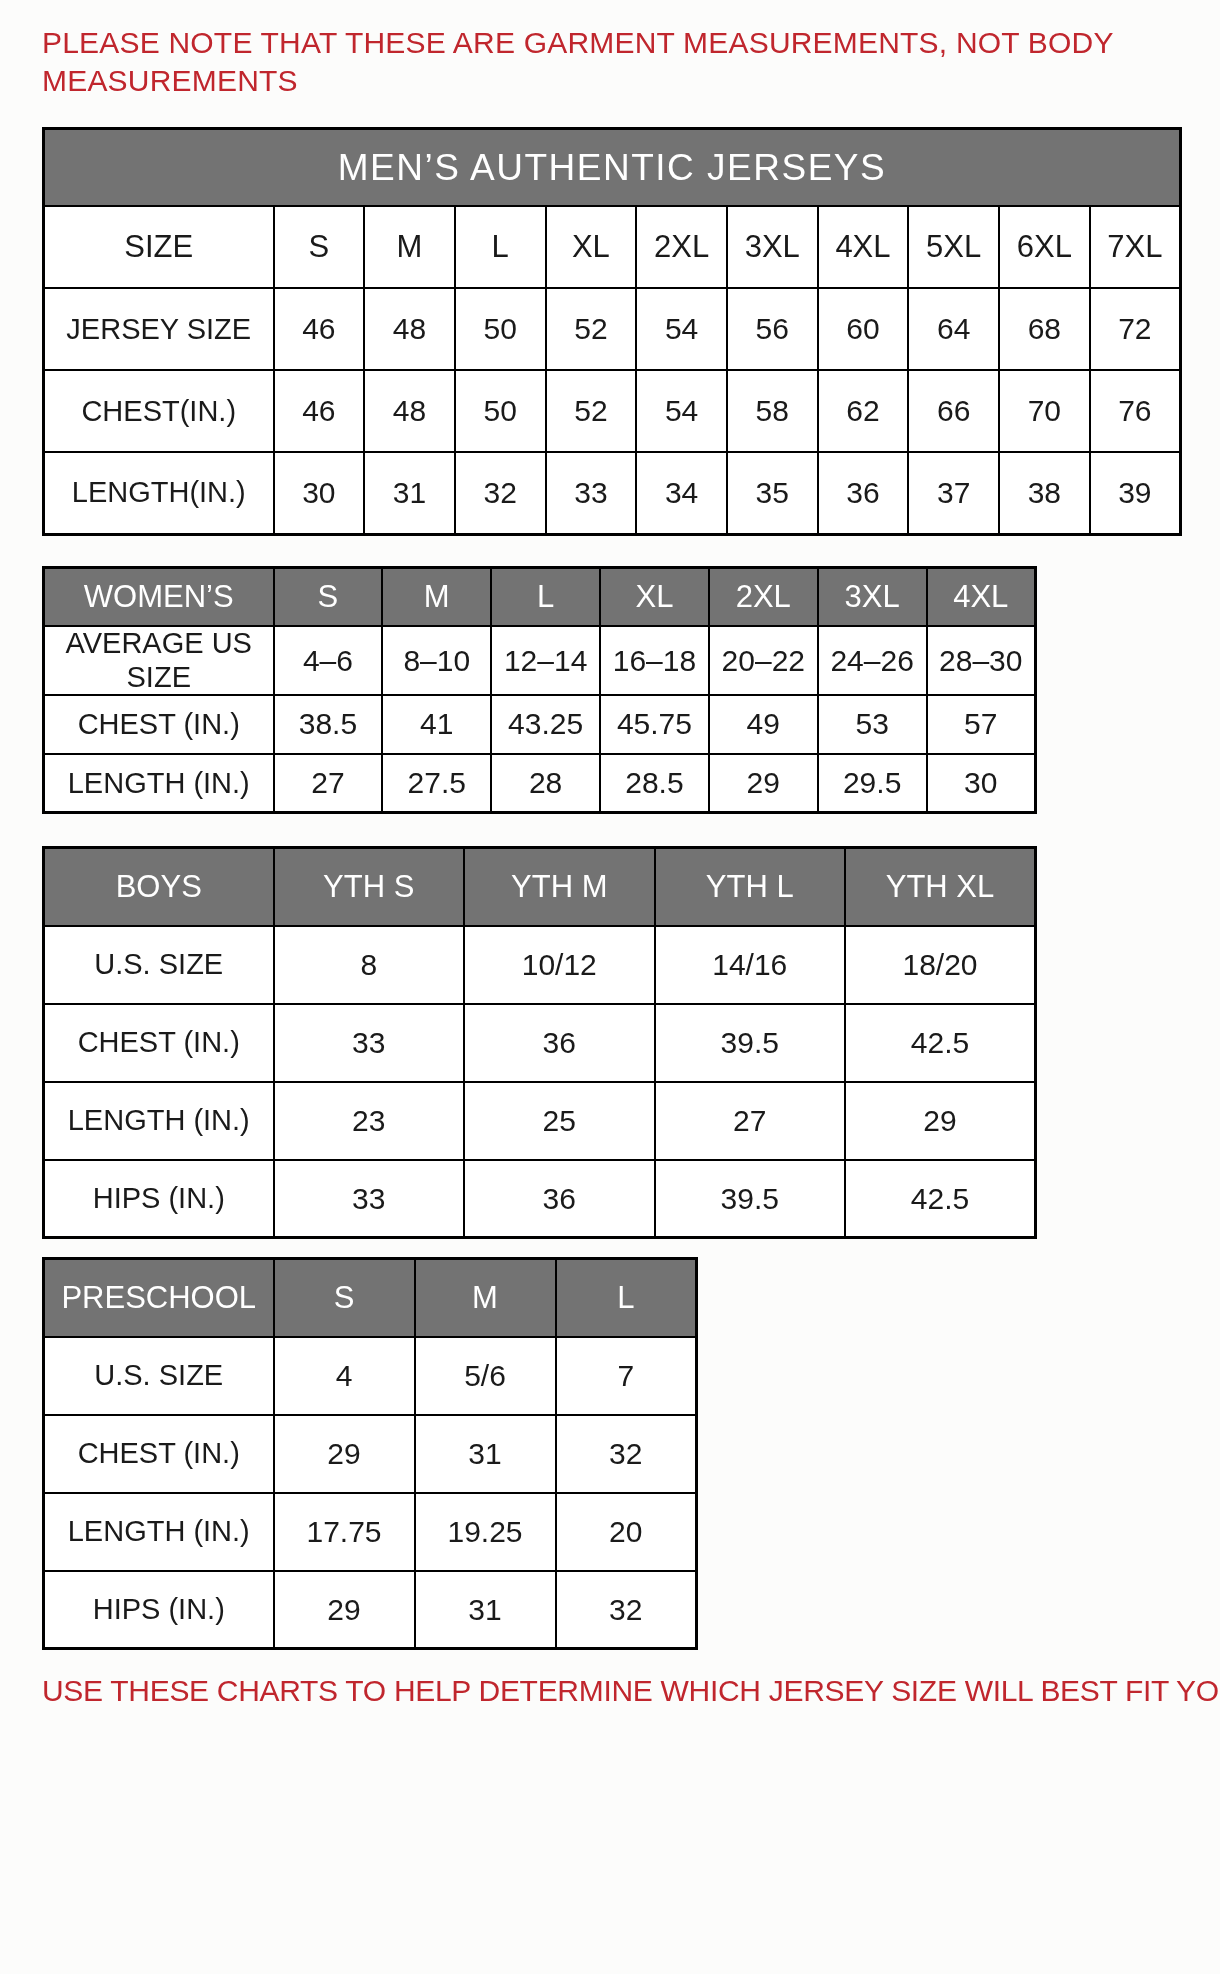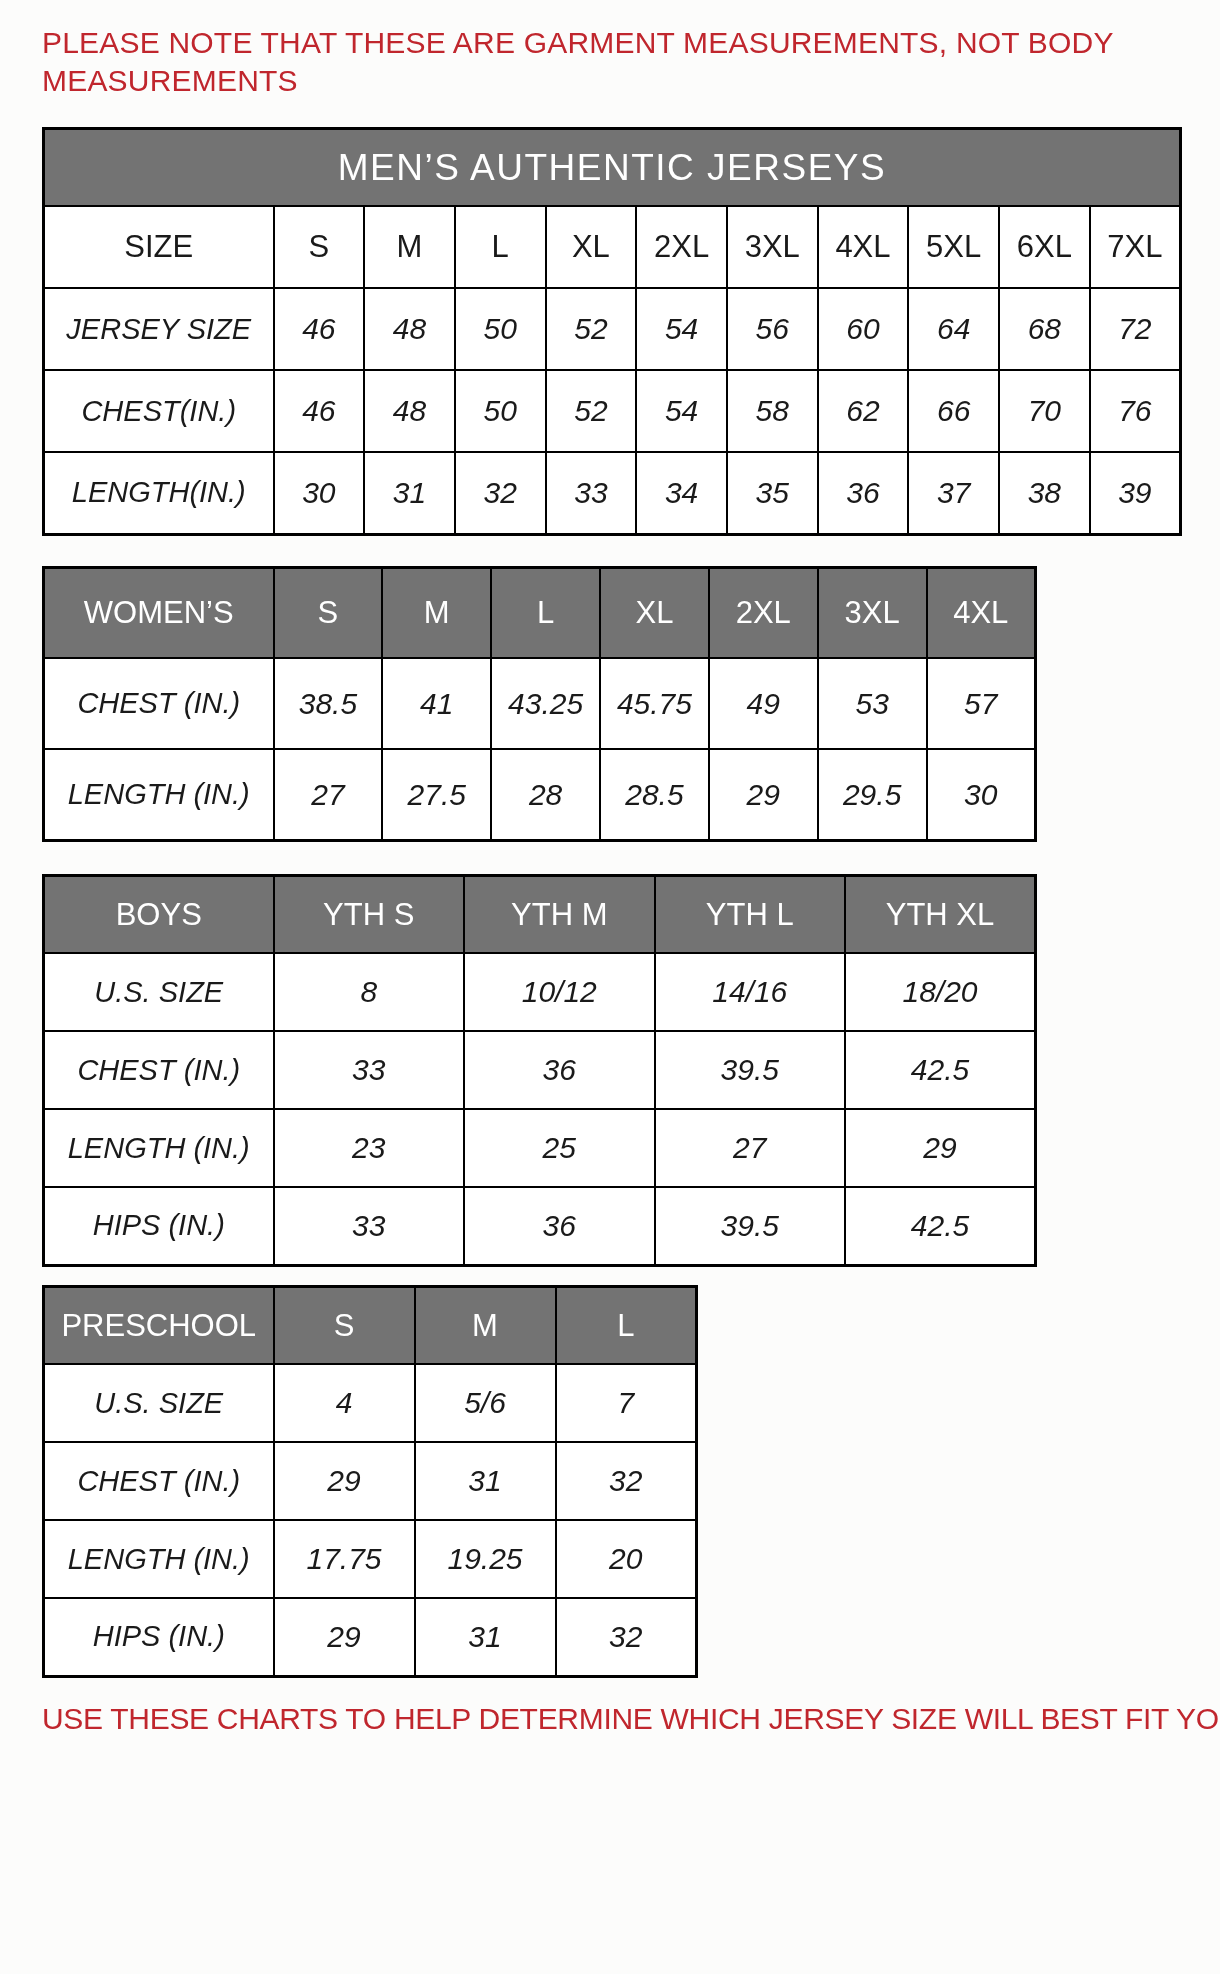--- a/index.html
+++ b/index.html
@@ -82,22 +82,22 @@
     letter-spacing:1.5px;
   }
   .header-row{height:82px;}
   .header-row th{font-size:31px;}
   .header-row.gray th{
     background:var(--gray);
     color:var(--header-text);
   }
   .header-row.plain th{color:var(--ink);}
 
-  tbody tr{height:82px;font-style:italic;}
-  #table-womens .header-row, #table-womens tbody tr{height:91px;}
+  tbody tr{height:82px;}
+  #table-womens .header-row, #table-womens tbody tr{height:59px;}
   #table-boys .header-row, #table-boys tbody tr{height:78px;}
   #table-preschool .header-row, #table-preschool tbody tr{height:78px;}
 
   .row-label{font-size:29px;line-height:1.15;padding:0 8px;}
   .tbl td{font-size:30px;color:var(--ink);}
 </style>
 </head>
 <body>
 
 <div class="page">
@@ -198,20 +198,30 @@
           <th>M</th>
           <th>L</th>
           <th>XL</th>
           <th>2XL</th>
           <th>3XL</th>
           <th>4XL</th>
         </tr>
       </thead>
       <tbody>
         <tr>
+          <th class="row-label">AVERAGE US SIZE</th>
+          <td>4–6</td>
+          <td>8–10</td>
+          <td>12–14</td>
+          <td>16–18</td>
+          <td>20–22</td>
+          <td>24–26</td>
+          <td>28–30</td>
+        </tr>
+        <tr>
           <th class="row-label">CHEST (IN.)</th>
           <td>38.5</td>
           <td>41</td>
           <td>43.25</td>
           <td>45.75</td>
           <td>49</td>
           <td>53</td>
           <td>57</td>
         </tr>
         <tr>

